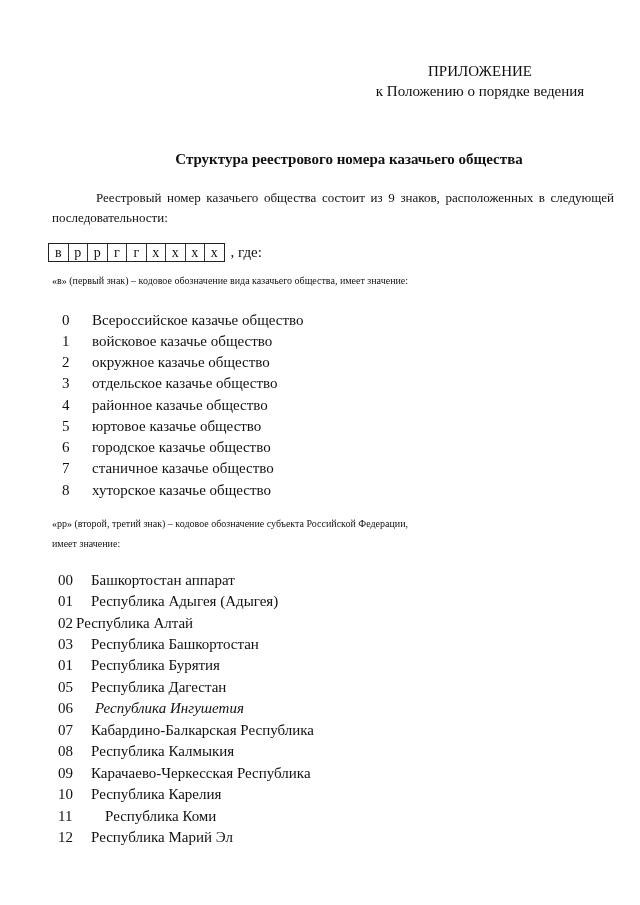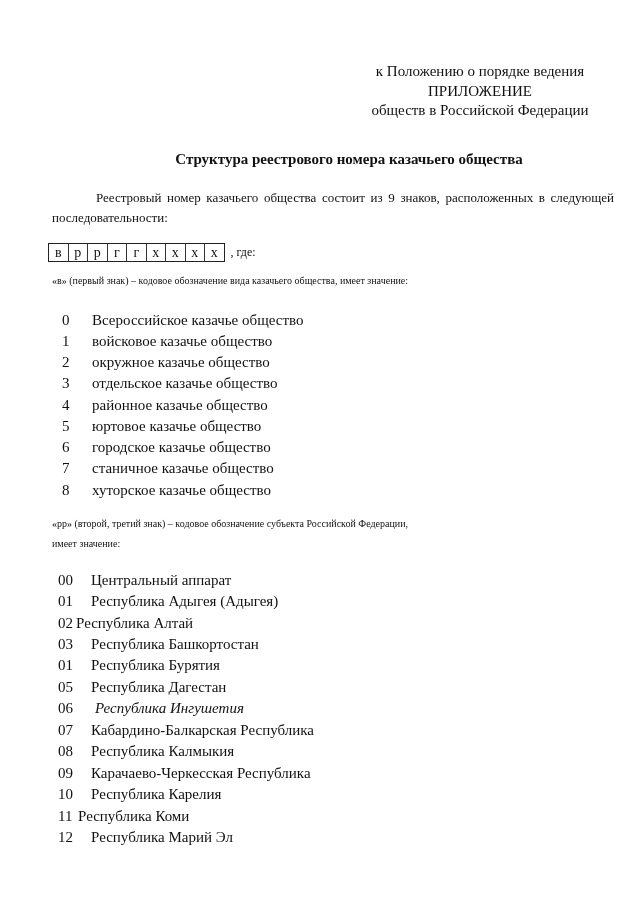--- a/index.html
+++ b/index.html
@@ -23,33 +23,32 @@
     text-indent: 44px;
   }
   .code-row { position: absolute; left: 48px; top: 243px; display: flex; align-items: center; }
   .code-box { display: flex; border: 1px solid #222; height: 17px; }
   .code-cell {
     width: 18.5px; height: 17px; border-right: 1px solid #333;
     display: flex; align-items: center; justify-content: center;
     font-size: 14px; line-height: 17px;
   }
   .code-cell:last-child { border-right: none; }
-  .code-suffix { margin-left: 6px; font-size: 12px; }
+  .code-suffix { margin-left: 6px; font-size: 15px; }
   .line { position: absolute; left: 52px; font-size: 10px; }
   .item { position: absolute; font-size: 15px; white-space: nowrap; }
   .item .num { position: absolute; left: 0; }
   .item .txt { position: absolute; }
 </style>
 </head>
 <body>
 
 <div class="appendix">
+  <div>ПРИЛОЖЕНИЕ</div>
   <div>к Положению о порядке ведения</div>
-  <div>ПРИЛОЖЕНИЕ</div>
-  <div>обществ в Российской Федерации</div>
 </div>
 
 <div class="title">Структура реестрового номера казачьего общества</div>
 
 <div class="para">Реестровый номер казачьего общества состоит из 9 знаков, расположенных в следующей последовательности:</div>
 
 <div class="code-row">
   <div class="code-box">
     <div class="code-cell">в</div>
     <div class="code-cell">р</div>
@@ -104,21 +103,21 @@
       <span class="txt" style="left:30px;">хуторское казачье общество</span>
     </div>
 </div>
 
 <div class="abs line" style="top:518px;">«рр» (второй, третий знак) – кодовое обозначение субъекта Российской Федерации,</div>
 <div class="abs line" style="top:538px;">имеет значение:</div>
 
 <div>
   <div class="item" style="left:58px; top:572px;">
       <span class="num">00</span>
-      <span class="txt" style="left:33px;">Центральный аппарат</span>
+      <span class="txt" style="left:33px;">Башкортостан аппарат</span>
     </div>
   <div class="item" style="left:58px; top:593px;">
       <span class="num">01</span>
       <span class="txt" style="left:33px;">Республика Адыгея (Адыгея)</span>
     </div>
   <div class="item" style="left:58px; top:615px;">
       <span class="num">02</span>
       <span class="txt" style="left:18px;">Республика Алтай</span>
     </div>
   <div class="item" style="left:58px; top:636px;">
@@ -148,19 +147,19 @@
   <div class="item" style="left:58px; top:765px;">
       <span class="num">09</span>
       <span class="txt" style="left:33px;">Карачаево-Черкесская Республика</span>
     </div>
   <div class="item" style="left:58px; top:786px;">
       <span class="num">10</span>
       <span class="txt" style="left:33px;">Республика Карелия</span>
     </div>
   <div class="item" style="left:58px; top:808px;">
       <span class="num">11</span>
-      <span class="txt" style="left:20px;">Республика Коми</span>
+      <span class="txt" style="left:47px;">Республика Коми</span>
     </div>
   <div class="item" style="left:58px; top:829px;">
       <span class="num">12</span>
       <span class="txt" style="left:33px;">Республика Марий Эл</span>
     </div>
 </div>
 
 </body></html>

